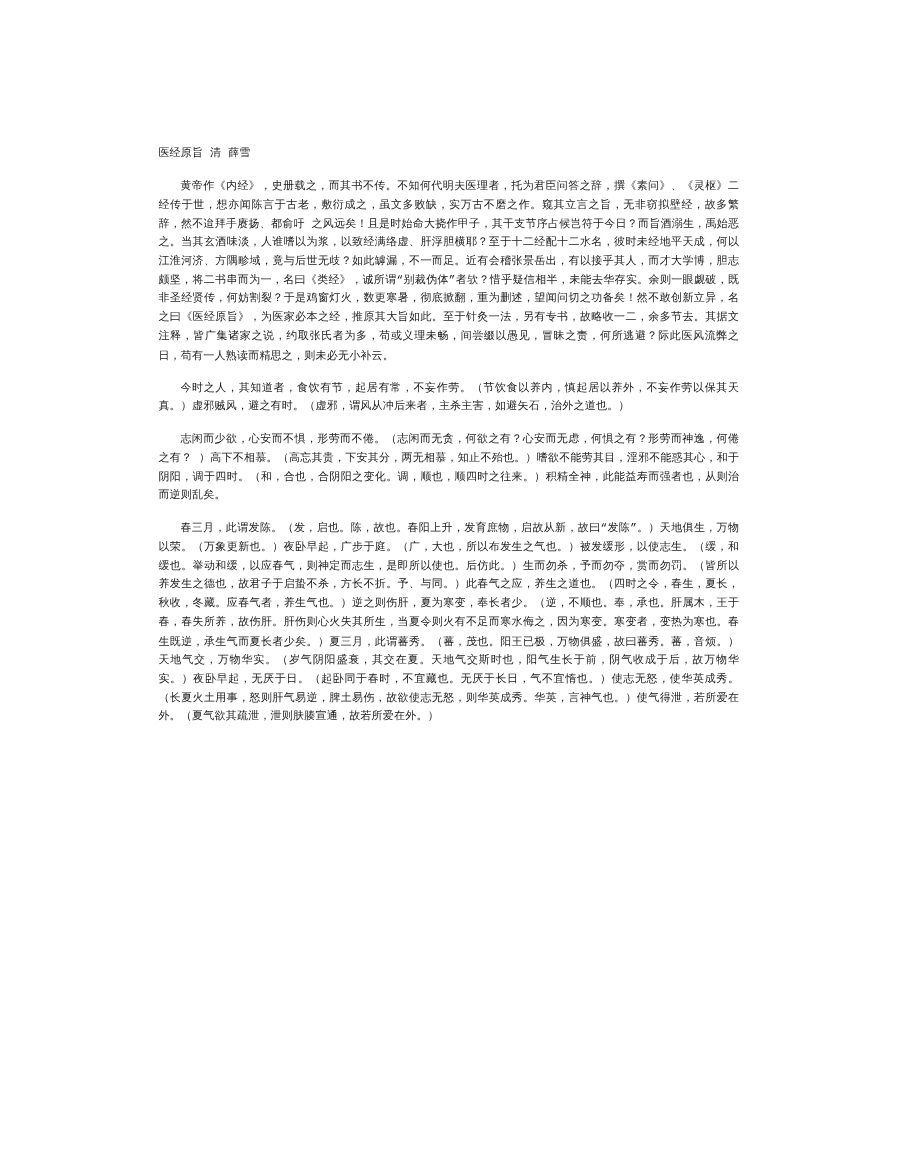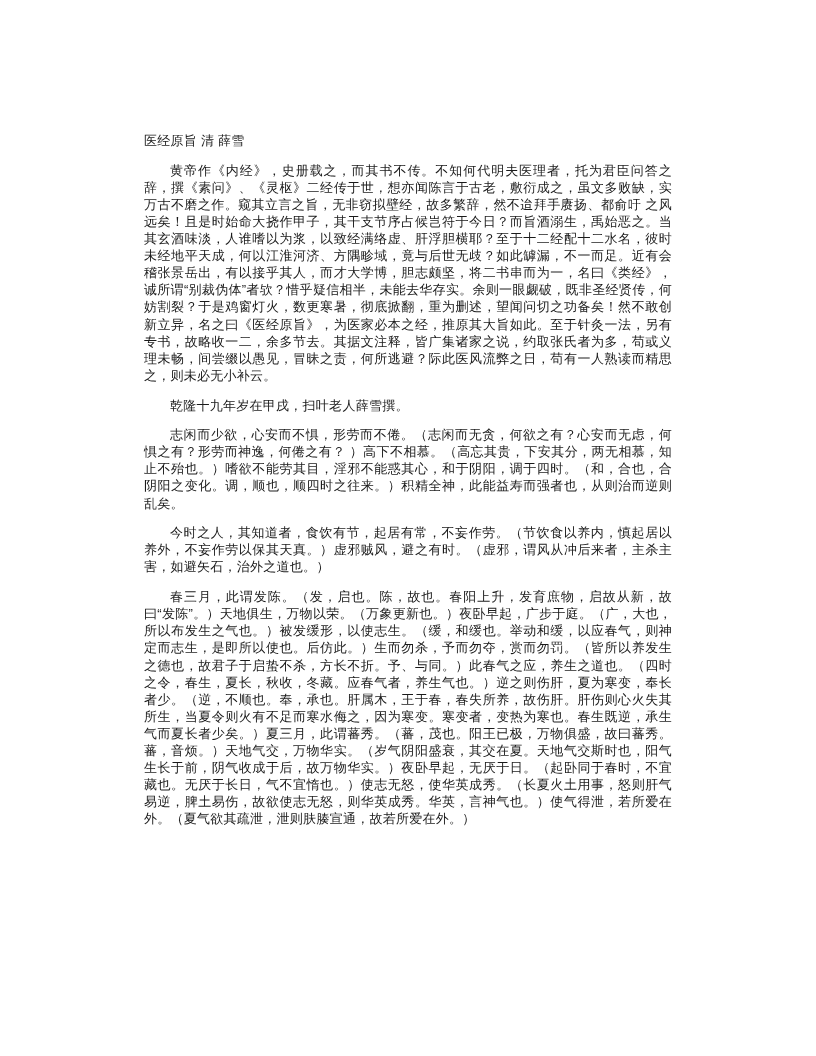--- a/index.html
+++ b/index.html
@@ -15,22 +15,22 @@
     box-sizing: border-box;
     overflow: hidden;
   }
   .content {
     position: absolute;
     left: 144px;
     top: 132px;
     width: 528px;
   }
   .para {
-    font-family: Liberation Sans, sans-serif;
-    font-size: 13px;
+    font-family: Liberation Mono, monospace;
+    font-size: 10px;
     line-height: 17.1px;
     color: #1a1a1a;
     text-align: justify;
     text-justify: inter-ideograph;
     margin: 0 0 12.6px 0;
     letter-spacing: 0.02em;
     word-break: break-all;
     -webkit-font-smoothing: antialiased;
   }
   .para.indent {
@@ -47,24 +47,23 @@
 <body>
 
 <div class="page">
   <div class="content">
 
     <p class="para heading">医经原旨 清 薛雪</p>
 
 
     <p class="para indent">黄帝作《内经》，史册载之，而其书不传。不知何代明夫医理者，托为君臣问答之辞，撰《素问》、《灵枢》二经传于世，想亦闻陈言于古老，敷衍成之，虽文多败缺，实万古不磨之作。窥其立言之旨，无非窃拟壁经，故多繁辞，然不迨拜手赓扬、都俞吁 之风远矣！且是时始命大挠作甲子，其干支节序占候岂符于今日？而旨酒溺生，禹始恶之。当其玄酒味淡，人谁嗜以为浆，以致经满络虚、肝浮胆横耶？至于十二经配十二水名，彼时未经地平天成，何以江淮河济、方隅畛域，竟与后世无歧？如此罅漏，不一而足。近有会稽张景岳出，有以接乎其人，而才大学博，胆志颇坚，将二书串而为一，名曰《类经》，诚所谓“别裁伪体”者欤？惜乎疑信相半，未能去华存实。余则一眼觑破，既非圣经贤传，何妨割裂？于是鸡窗灯火，数更寒暑，彻底掀翻，重为删述，望闻问切之功备矣！然不敢创新立异，名之曰《医经原旨》，为医家必本之经，推原其大旨如此。至于针灸一法，另有专书，故略收一二，余多节去。其据文注释，皆广集诸家之说，约取张氏者为多，苟或义理未畅，间尝缀以愚见，冒昧之责，何所逃避？际此医风流弊之日，苟有一人熟读而精思之，则未必无小补云。</p>
 
-    <p class="para indent">乾隆十九年岁在甲戌，扫叶老人薛雪撰。</p>
 
 
 
+    <p class="para indent">今时之人，其知道者，食饮有节，起居有常，不妄作劳。（节饮食以养内，慎起居以养外，不妄作劳以保其天真。）虚邪贼风，避之有时。（虚邪，谓风从冲后来者，主杀主害，如避矢石，治外之道也。）</p>
+
     <p class="para indent">志闲而少欲，心安而不惧，形劳而不倦。（志闲而无贪，何欲之有？心安而无虑，何惧之有？形劳而神逸，何倦之有？ ）高下不相慕。（高忘其贵，下安其分，两无相慕，知止不殆也。）嗜欲不能劳其目，淫邪不能惑其心，和于阴阳，调于四时。（和，合也，合阴阳之变化。调，顺也，顺四时之往来。）积精全神，此能益寿而强者也，从则治而逆则乱矣。</p>
-
-    <p class="para indent">今时之人，其知道者，食饮有节，起居有常，不妄作劳。（节饮食以养内，慎起居以养外，不妄作劳以保其天真。）虚邪贼风，避之有时。（虚邪，谓风从冲后来者，主杀主害，如避矢石，治外之道也。）</p>
 
     <p class="para indent last">春三月，此谓发陈。（发，启也。陈，故也。春阳上升，发育庶物，启故从新，故曰“发陈”。）天地俱生，万物以荣。（万象更新也。）夜卧早起，广步于庭。（广，大也，所以布发生之气也。）被发缓形，以使志生。（缓，和缓也。举动和缓，以应春气，则神定而志生，是即所以使也。后仿此。）生而勿杀，予而勿夺，赏而勿罚。（皆所以养发生之德也，故君子于启蛰不杀，方长不折。予、与同。）此春气之应，养生之道也。（四时之令，春生，夏长，秋收，冬藏。应春气者，养生气也。）逆之则伤肝，夏为寒变，奉长者少。（逆，不顺也。奉，承也。肝属木，王于春，春失所养，故伤肝。肝伤则心火失其所生，当夏令则火有不足而寒水侮之，因为寒变。寒变者，变热为寒也。春生既逆，承生气而夏长者少矣。）夏三月，此谓蕃秀。（蕃，茂也。阳王已极，万物俱盛，故曰蕃秀。蕃，音烦。）天地气交，万物华实。（岁气阴阳盛衰，其交在夏。天地气交斯时也，阳气生长于前，阴气收成于后，故万物华实。）夜卧早起，无厌于日。（起卧同于春时，不宜藏也。无厌于长日，气不宜惰也。）使志无怒，使华英成秀。（长夏火土用事，怒则肝气易逆，脾土易伤，故欲使志无怒，则华英成秀。华英，言神气也。）使气得泄，若所爱在外。（夏气欲其疏泄，泄则肤腠宣通，故若所爱在外。）</p>
 
   </div>
 </div>
 
 </body></html>

